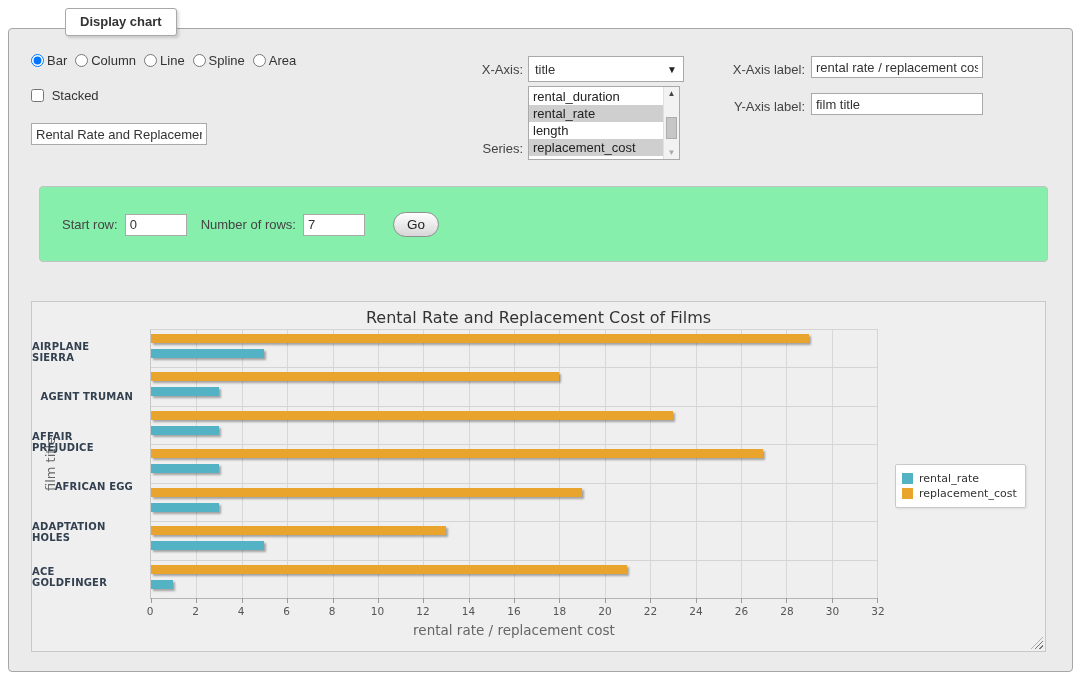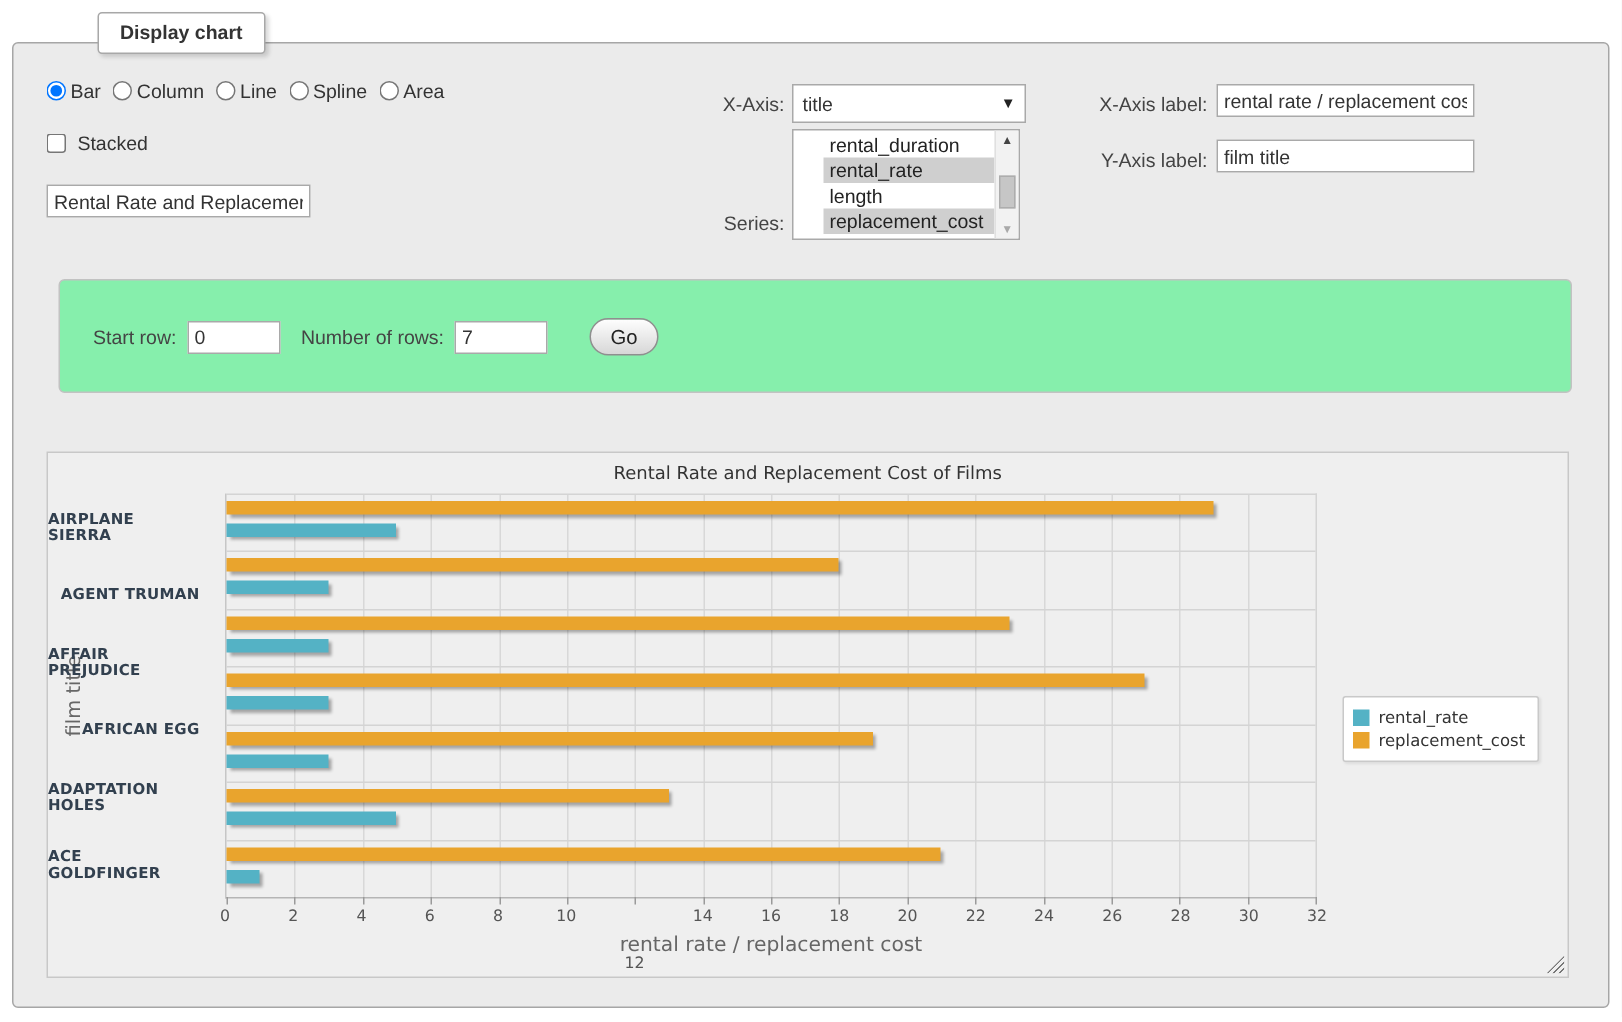--- a/index.html
+++ b/index.html
@@ -27,21 +27,21 @@
   .title-input { position:absolute; left:22px; top:94px; width:176px; }
 
   .lbl-xaxis  { left:426px; top:33px; width:88px; text-align:right; }
   .fake-select { position:absolute; left:519px; top:27px; width:156px; height:26px;
     background:#fff; border:1px solid #a9a9a9; font-size:13px; color:#333;
     display:flex; align-items:center; justify-content:space-between; padding:0 6px; }
   .fake-select .arrow { font-size:10px; color:#222; }
 
   .listbox { position:absolute; left:519px; top:57px; width:152px; height:74px;
     background:#fff; border:1px solid #a9a9a9; display:flex; overflow:hidden; }
-  .listbox-opts { flex:1; padding-top:1px;padding-left:20px; }
+  .listbox-opts { flex:1; padding-top:1px; }
   .lb-opt { height:17px; line-height:17px; font-size:13px; color:#222; padding-left:4px;
     white-space:nowrap; overflow:hidden; }
   .lb-opt.sel { background:#cfcfcf; }
   .lb-scroll { width:16px; background:#f2f2f2; border-left:1px solid #e0e0e0; position:relative; }
   .lb-up   { position:absolute; top:2px; left:0; width:100%; text-align:center; font-size:8px; color:#444; }
   .lb-down { position:absolute; bottom:2px; left:0; width:100%; text-align:center; font-size:8px; color:#a9a9a9; }
   .lb-thumb { position:absolute; top:30px; left:2px; width:11px; height:22px;
     background:#c6c6c6; border:1px solid #adadad; }
   .lbl-series { left:426px; top:112px; width:88px; text-align:right; }
 
@@ -58,21 +58,21 @@
   .subpanel-row .sp-lbl { margin-right:7px; }
   .subpanel-row input { width:62px; margin-right:14px; }
   .go-btn { margin-left:14px; height:25px; padding:0 13px; border:1px solid #8f8f8f;
     border-radius:13px; background:linear-gradient(#fefefe,#d7d7d7); font-size:13.5px;
     color:#222; font-family:"Liberation Sans", sans-serif; cursor:pointer; }
 
   
   .chart-box { position:absolute; left:22px; top:272px; width:1015px; height:351px;
     background:#efefef; border:1px solid #c8c8c8; font-family:"DejaVu Sans", sans-serif; }
   .chart-title { position:absolute; left:0; top:6px; width:100%; text-align:center;
-    font-size:12px; color:#333; }
+    font-size:16px; color:#333; }
   .plot { position:absolute; left:118px; top:27px; width:728px; height:270px;
     border:1px solid #d4d4d4; border-bottom:1px solid #b5b5b5; border-left-color:#c6c6c6; }
   .gridv { position:absolute; top:0; bottom:0; width:1px; background:#d8d8d8; }
   .tickm { position:absolute; top:100%; width:1px; height:5px; background:#9a9a9a; }
   .bar-rows { position:absolute; inset:0; display:flex; flex-direction:column; }
   .bar-row { flex:1; position:relative; }
   .bar-row:not(:last-child) { border-bottom:1px solid #d4d4d4; }
   .bar { height:9px; box-shadow:2px 2px 2px rgba(0,0,0,0.32); }
   .bar.first { margin-top:4px; }
   .bar.second { margin-top:6px; }
@@ -230,21 +230,21 @@
             </div>
           </div>
       </div>
       <div class="xtick-row">
           <span class="xtick" style="left: 0%;">0</span>
           <span class="xtick" style="left: 6.25%;">2</span>
           <span class="xtick" style="left: 12.5%;">4</span>
           <span class="xtick" style="left: 18.75%;">6</span>
           <span class="xtick" style="left: 25%;">8</span>
           <span class="xtick" style="left: 31.25%;">10</span>
-          <span class="xtick" style="left: 37.5%; margin-top: 31px;">12</span>
+          <span class="xtick" style="left: 37.5%;">12</span>
           <span class="xtick" style="left: 43.75%;">14</span>
           <span class="xtick" style="left: 50%;">16</span>
           <span class="xtick" style="left: 56.25%;">18</span>
           <span class="xtick" style="left: 62.5%;">20</span>
           <span class="xtick" style="left: 68.75%;">22</span>
           <span class="xtick" style="left: 75%;">24</span>
           <span class="xtick" style="left: 81.25%;">26</span>
           <span class="xtick" style="left: 87.5%;">28</span>
           <span class="xtick" style="left: 93.75%;">30</span>
           <span class="xtick" style="left: 100%;">32</span>

